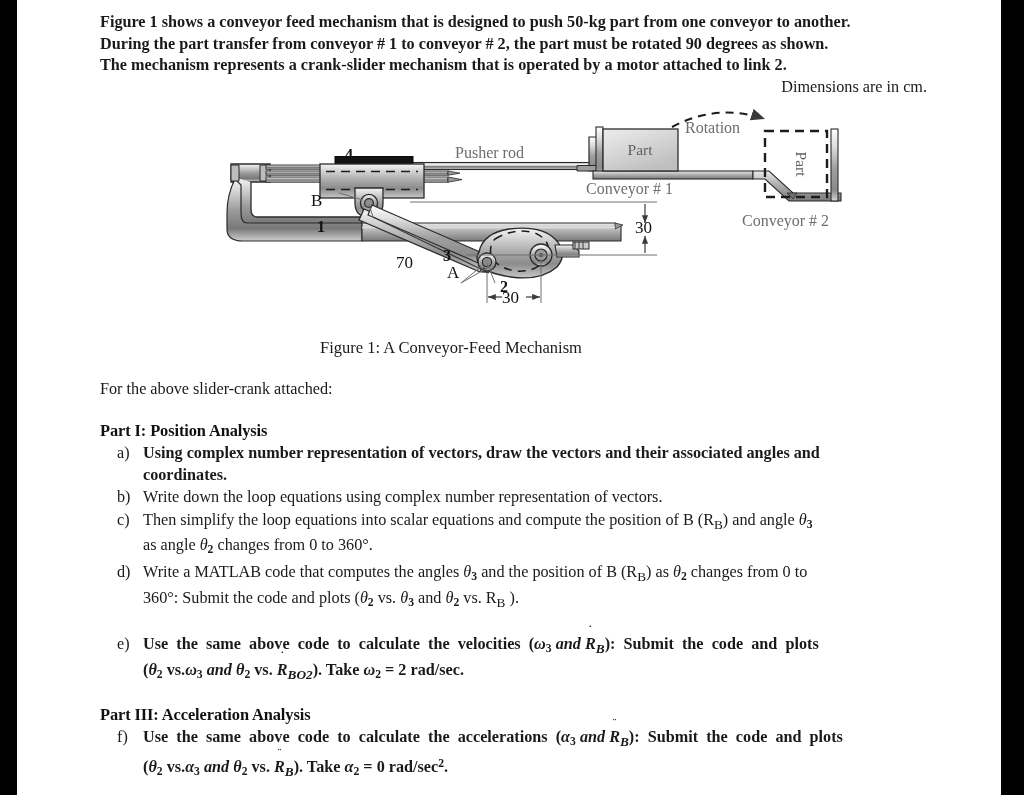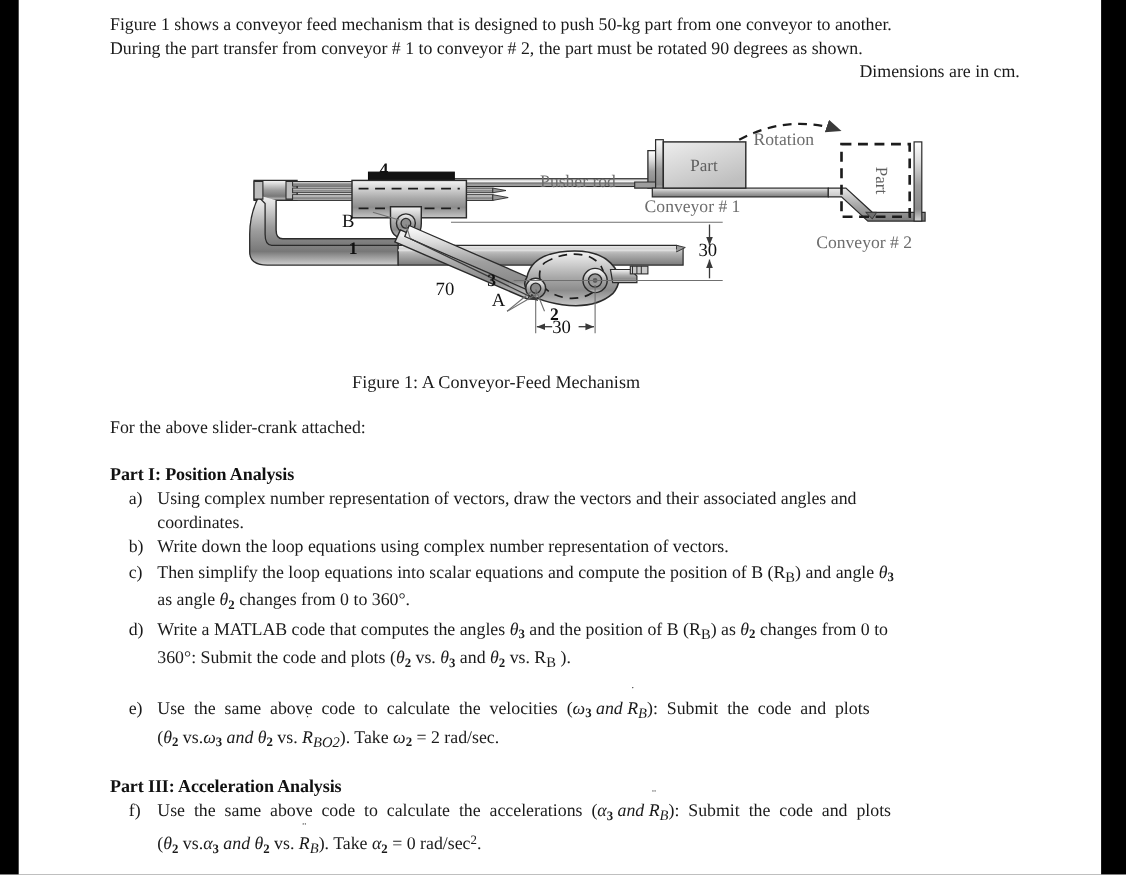--- a/index.html
+++ b/index.html
@@ -58,21 +58,21 @@
     color:#1a1a1a;
     margin-bottom:1px;
     text-align:justify;
   }
   .item .mark{
     position:absolute;left:17px;top:0;width:30px;
     text-align:left;
     font-size:16.2px;
   }
   .item .cont{ text-align:left; }
-  .just{ text-align:justify; text-justify:inter-word; }
+  .just{ text-align:justify; text-justify:inter-word;font-weight:bold; }
   i.mv{ font-style:italic; }
   .sub{ font-size:0.72em; vertical-align:-0.28em; }
   .sup{ font-size:0.72em; vertical-align:0.42em; }
   .scap{ font-size:0.82em; }
   .dotwrap{ position:relative; display:inline-block; }
   .dotwrap .dots{
     position:absolute; left:50%; transform:translateX(-42%);
     top:-0.88em; font-size:0.68em; letter-spacing:0px; line-height:1;
   }
   
@@ -95,20 +95,21 @@
 </style>
 </head>
 <body>
 
 <div id="page">
   <div class="doc">
 
     <div class="intro">
       <div class="just">Figure 1 shows a conveyor feed mechanism that is designed to push 50-kg part from one conveyor to another.</div>
       <div class="just">During the part transfer from conveyor # 1 to conveyor # 2, the part must be rotated 90 degrees as shown.</div>
+      <div class="just">The mechanism represents a crank-slider mechanism that is operated by a motor attached to link 2.</div>
       <div class="lastline">Dimensions are in cm.</div>
     </div>
 
     <div class="figure-wrap">
       <svg width="984" height="225" viewBox="0 0 984 225">
         <defs>
           <linearGradient id="gMetalV" x1="0" y1="0" x2="0" y2="1">
             <stop offset="0%" stop-color="#f4f4f4"></stop>
             <stop offset="22%" stop-color="#d2d2d2"></stop>
             <stop offset="48%" stop-color="#a9a9a9"></stop>
@@ -263,21 +264,21 @@
         </g>
 
         <g>
           <line x1="322" y1="88" x2="346" y2="95" stroke="#6f6f6f" stroke-width="1"></line>
           <line x1="444" y1="178" x2="466" y2="160" stroke="#6f6f6f" stroke-width="1"></line>
           <line x1="444" y1="178" x2="470" y2="163" stroke="#6f6f6f" stroke-width="1"></line>
         </g>
       </svg>
 
       
-      <div class="fig-label" style="left:438px;top:52px;font-size:16px;margin-left:36px;">Pusher rod</div>
+      <div class="fig-label" style="left:438px;top:39px;font-size:16px;">Pusher rod</div>
       <div class="fig-label" style="left:569px;top:75px;font-size:16px;">Conveyor # 1</div>
       <div class="fig-label" style="left:725px;top:107px;font-size:16px;">Conveyor # 2</div>
       <div class="fig-label" style="left:668px;top:14px;font-size:16px;">Rotation</div>
 
       <div class="fig-num" style="left:328px;top:41px;font-size:16px;">4</div>
       <div class="fig-num" style="left:300px;top:113px;font-size:16px;">1</div>
       <div class="fig-num" style="left:426px;top:142px;font-size:16px;">3</div>
       <div class="fig-num" style="left:483px;top:173px;font-size:16px;">2</div>
 
       <div class="fig-pt" style="left:294px;top:86px;font-size:17px;">B</div>

